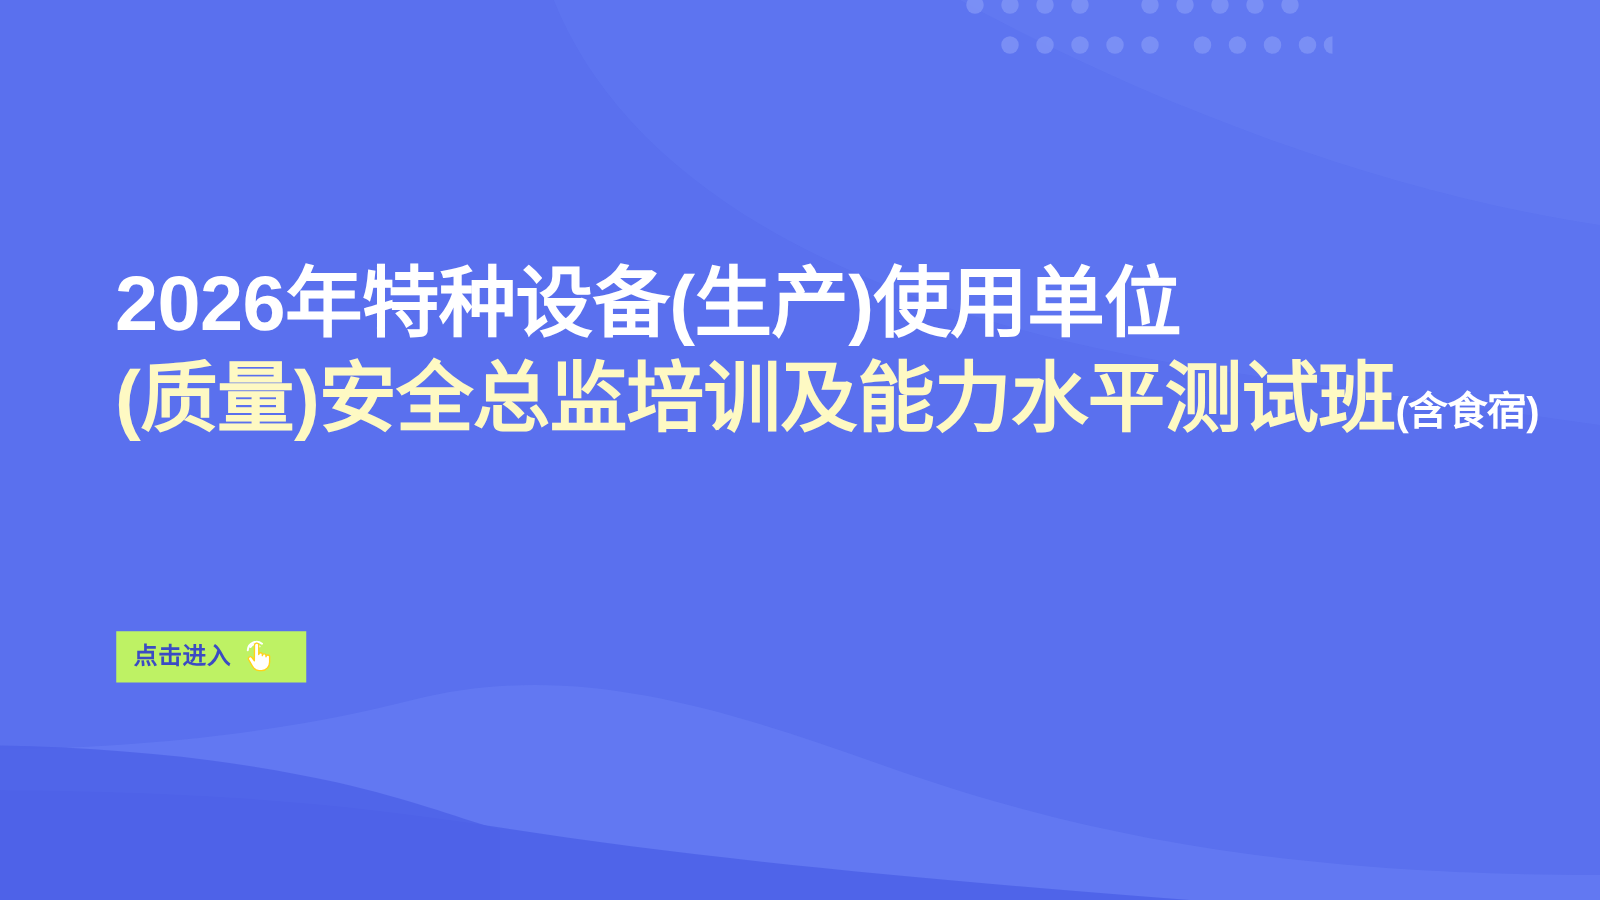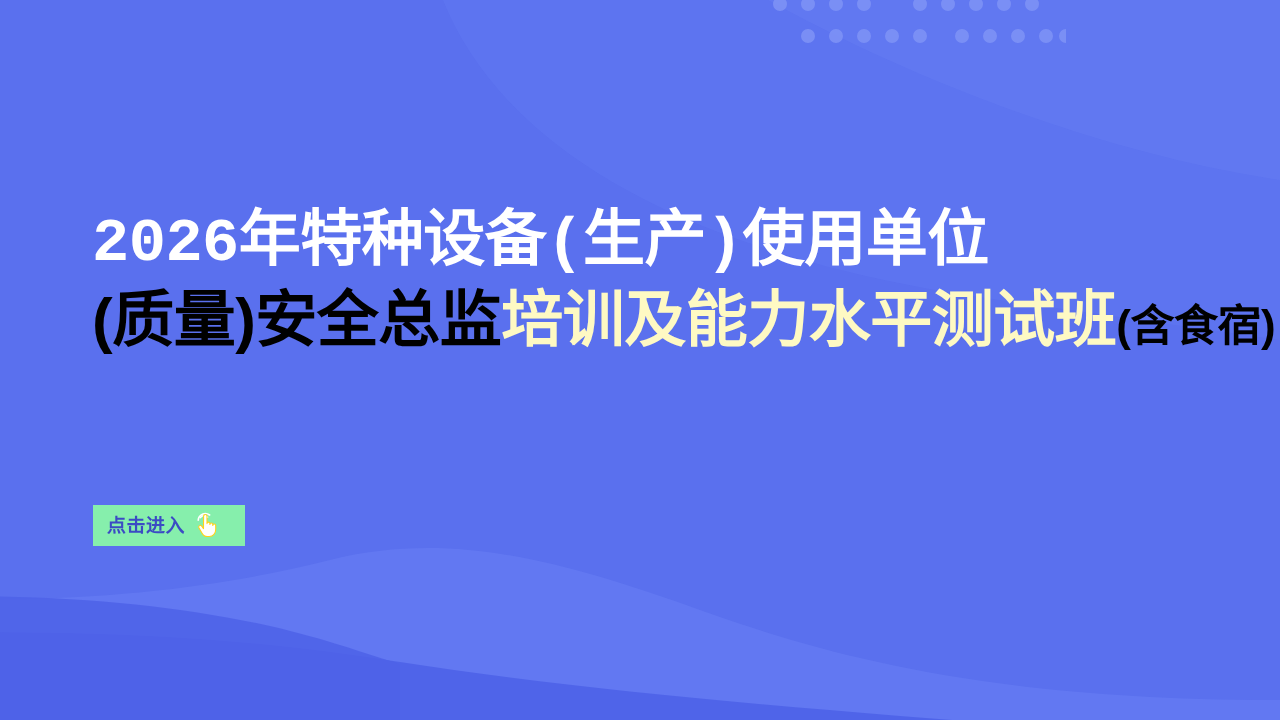--- a/index.html
+++ b/index.html
@@ -53,48 +53,47 @@
     margin: 0;
     padding: 0;
     font-weight: 700;
     letter-spacing: -0.5px;
     white-space: nowrap;
   }
   .title-line-1 {
     font-size: 62px;
     line-height: 76px;
     color: #ffffff;
-    font-family: Liberation Mono, monospace;
   }
   .title-line-2 {
     font-size: 62px;
     line-height: 76px;
     color: #ffffff;
   }
   .seg-accent {
-    color: #000000;
+    color: #fef9c3;
   }
   .seg-white {
     color: #fef9c3;
   }
   .seg-accent-small {
-    color: #000000;
-    font-size: 44px;
+    color: #ffffff;
+    font-size: 32px;
     margin-top: 16px;
   }
 
   
   .cta-button {
     position: absolute;
     left: 93px;
     top: 505px;
     height: 41px;
     min-width: 152px;
     box-sizing: border-box;
-    background: #86efac;
+    background: #bef264;
     border: none;
     border-radius: 0;
     display: flex;
     align-items: center;
     gap: 9px;
     padding: 0 11px 0 14px;
     cursor: pointer;
   }
   .cta-label {
     color: #3b4bc4;

